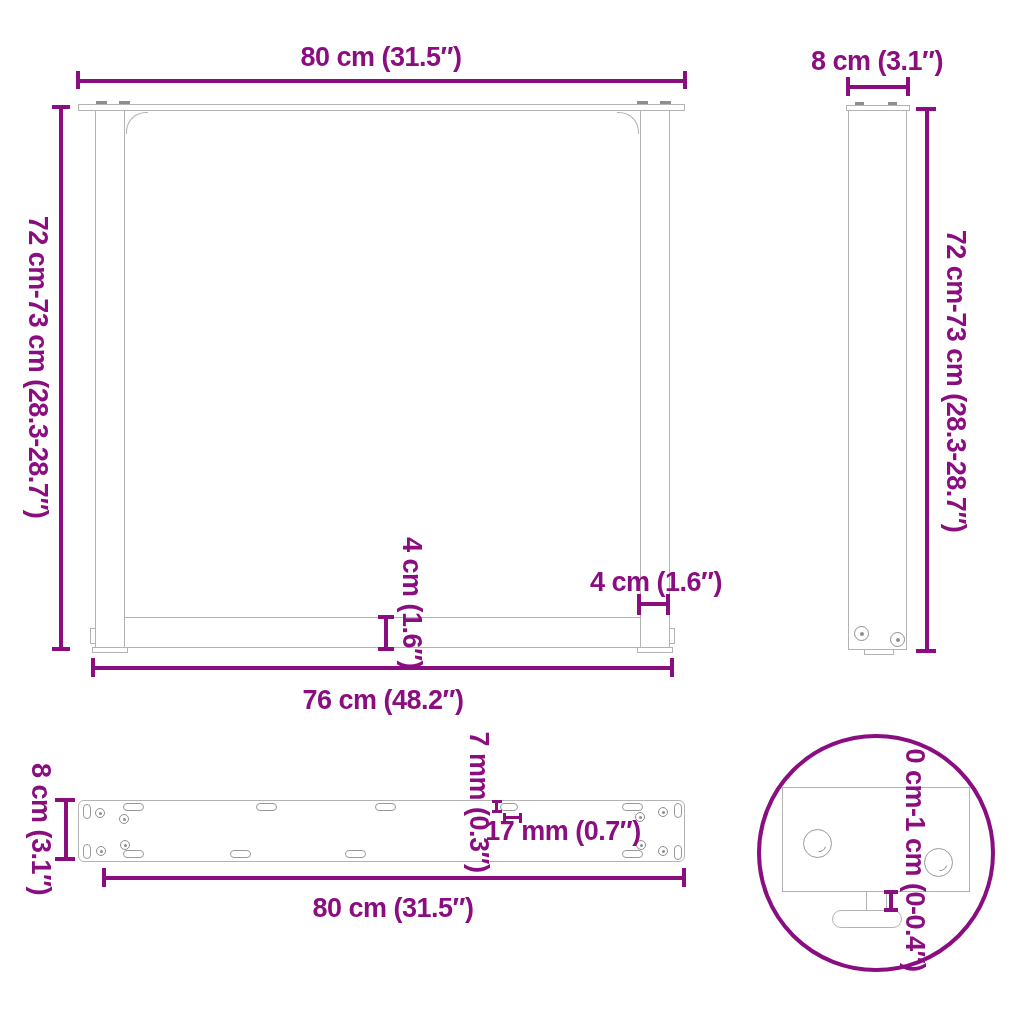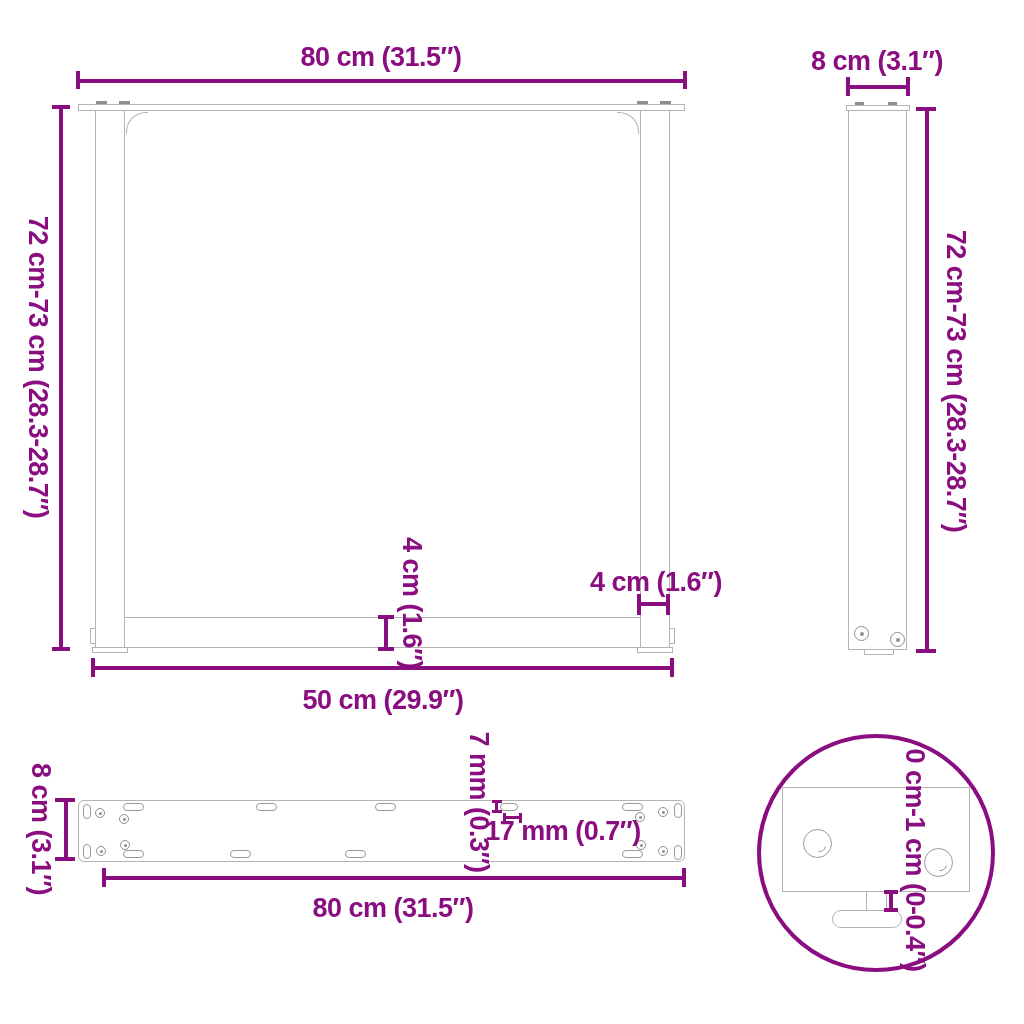--- a/index.html
+++ b/index.html
@@ -75,21 +75,21 @@
       <div class="dl" style="left:637px;top:594px;width:4px;height:21px;"></div>
       <div class="dl" style="left:666px;top:594px;width:4px;height:21px;"></div>
       <div class="dl" style="left:639px;top:602px;width:30px;height:4px;"></div>
       <div class="dlabel" style="left:656px;top:582px;">4 cm (1.6″)</div>
     </div>
 
     <div>
       <div class="dl" style="left:93px;top:666px;width:579px;height:4px;"></div>
       <div class="dl" style="left:91px;top:658px;width:4px;height:19px;"></div>
       <div class="dl" style="left:670px;top:658px;width:4px;height:19px;"></div>
-      <div class="dlabel" style="left:383px;top:700px;">50 cm (29.9″)</div>
+      <div class="dlabel" style="left:383px;top:700px;">76 cm (48.2″)</div>
     </div>
   </div>
 
   <div>
     <div class="gpart" style="left:846px;top:105px;width:64px;height:6px;"></div>
     <div class="gmark" style="left:855px;top:102px;width:9px;height:3px;"></div>
     <div class="gmark" style="left:888px;top:102px;width:9px;height:3px;"></div>
     <div class="gpart" style="left:848px;top:110px;width:59px;height:540px;"></div>
     <div class="screw-md" style="left:854px;top:626px;"></div>
     <div class="screw-md" style="left:890px;top:632px;"></div>

